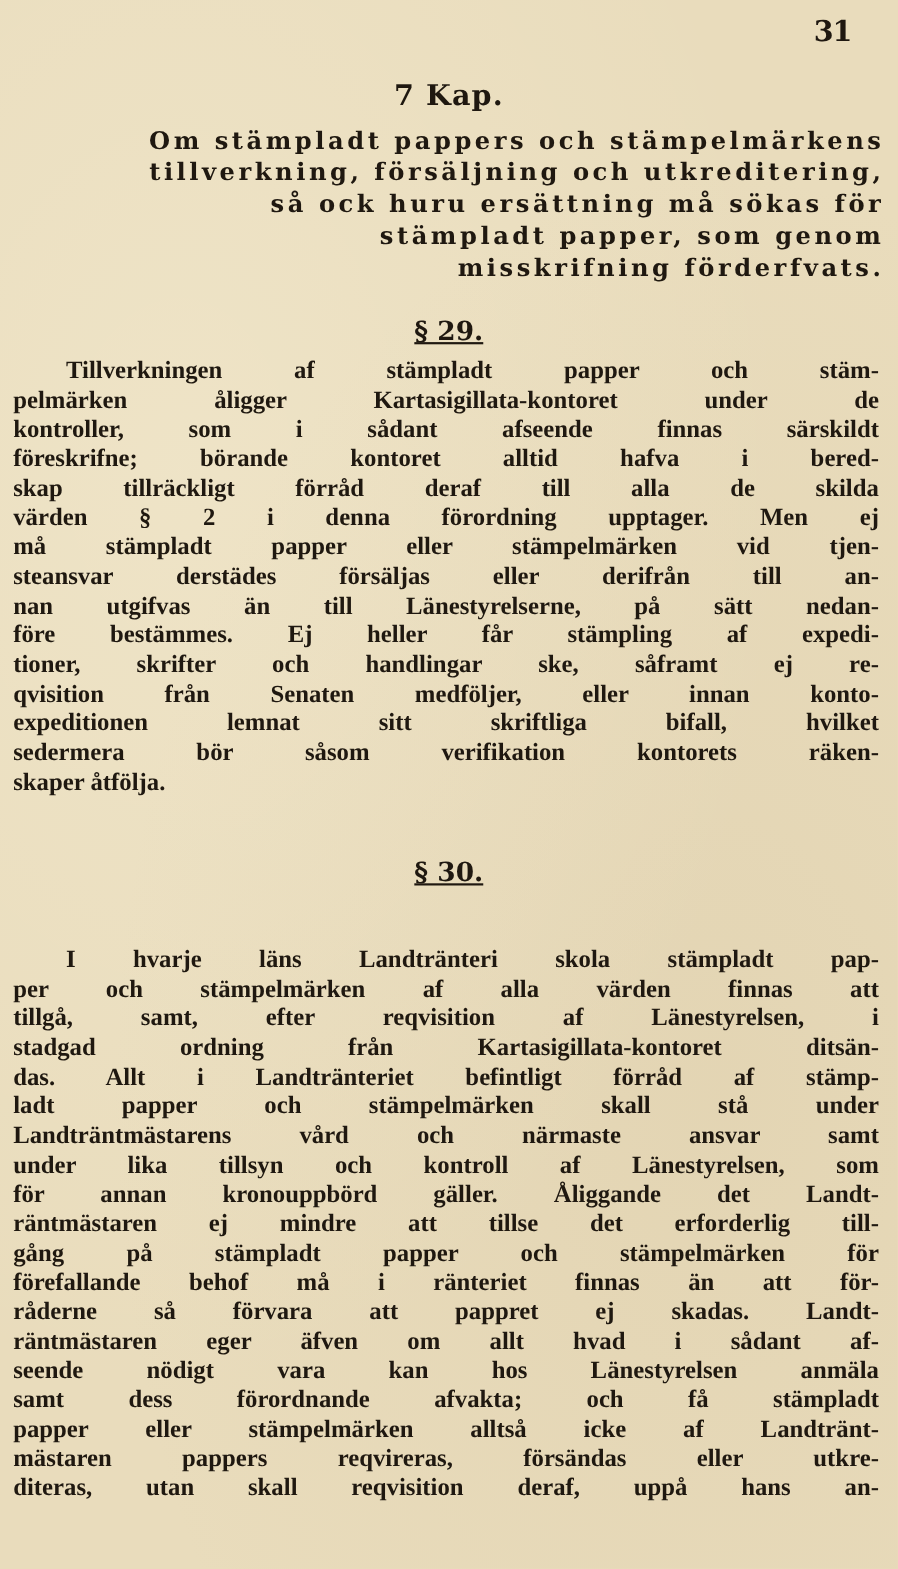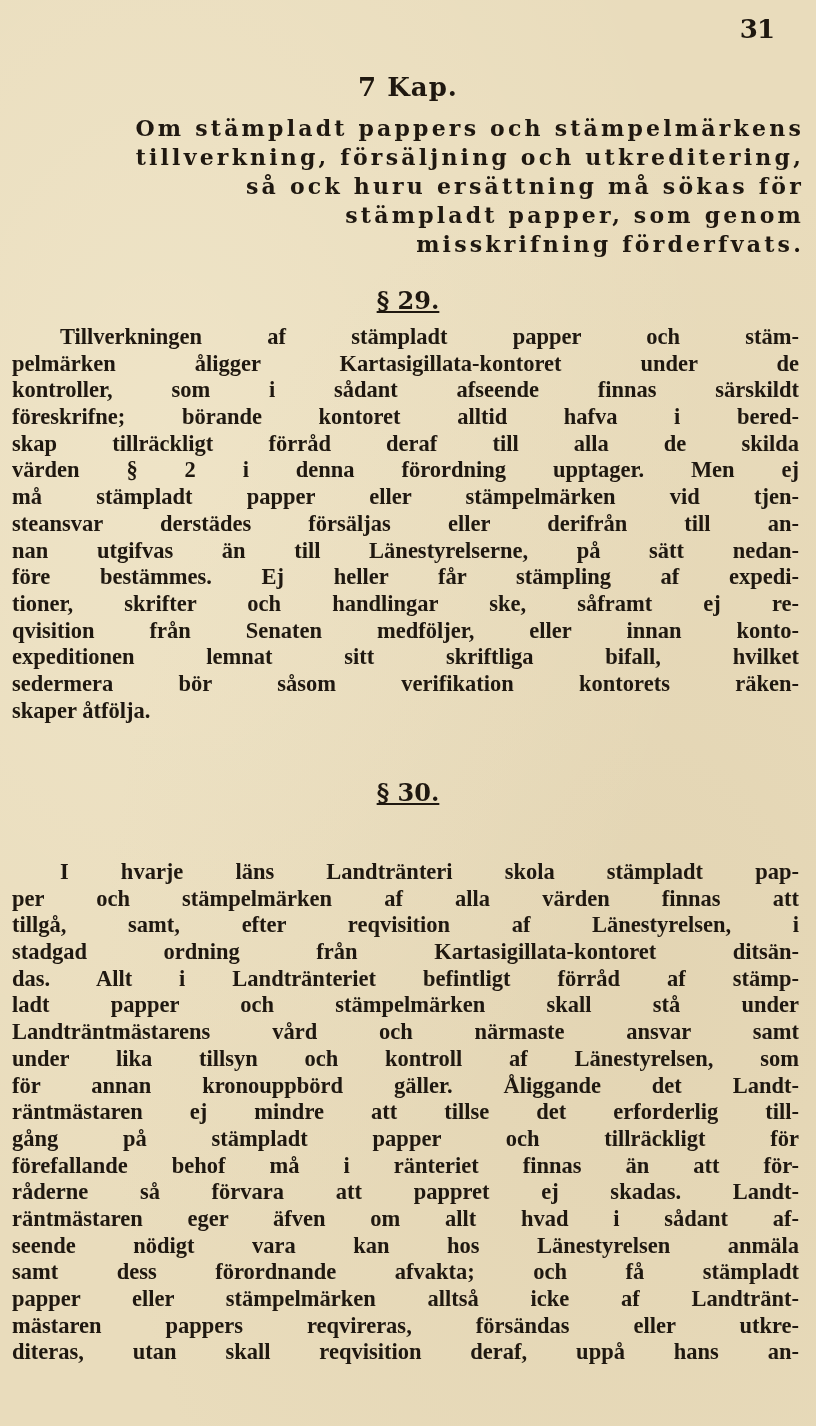--- a/index.html
+++ b/index.html
@@ -132,21 +132,21 @@
     <span class="ln" style="padding-left:48px;">I hvarje läns Landtränteri skola stämpladt pap-</span>
     <span class="ln">per och stämpelmärken af alla värden finnas att</span>
     <span class="ln">tillgå, samt, efter reqvisition af Länestyrelsen, i</span>
     <span class="ln">stadgad ordning från Kartasigillata-kontoret ditsän-</span>
     <span class="ln">das. Allt i Landtränteriet befintligt förråd af stämp-</span>
     <span class="ln">ladt papper och stämpelmärken skall stå under</span>
     <span class="ln">Landträntmästarens vård och närmaste ansvar samt</span>
     <span class="ln">under lika tillsyn och kontroll af Länestyrelsen, som</span>
     <span class="ln">för annan kronouppbörd gäller. Åliggande det Landt-</span>
     <span class="ln">räntmästaren ej mindre att tillse det erforderlig till-</span>
-    <span class="ln">gång på stämpladt papper och tillräckligt för</span>
+    <span class="ln">gång på stämpladt papper och stämpelmärken för</span>
     <span class="ln">förefallande behof må i ränteriet finnas än att för-</span>
     <span class="ln">råderne så förvara att pappret ej skadas. Landt-</span>
     <span class="ln">räntmästaren eger äfven om allt hvad i sådant af-</span>
     <span class="ln">seende nödigt vara kan hos Länestyrelsen anmäla</span>
     <span class="ln">samt dess förordnande afvakta; och få stämpladt</span>
     <span class="ln">papper eller stämpelmärken alltså icke af Landtränt-</span>
     <span class="ln">mästaren pappers reqvireras, försändas eller utkre-</span>
     <span class="ln">diteras, utan skall reqvisition deraf, uppå hans an-</span>
   </div>
 

